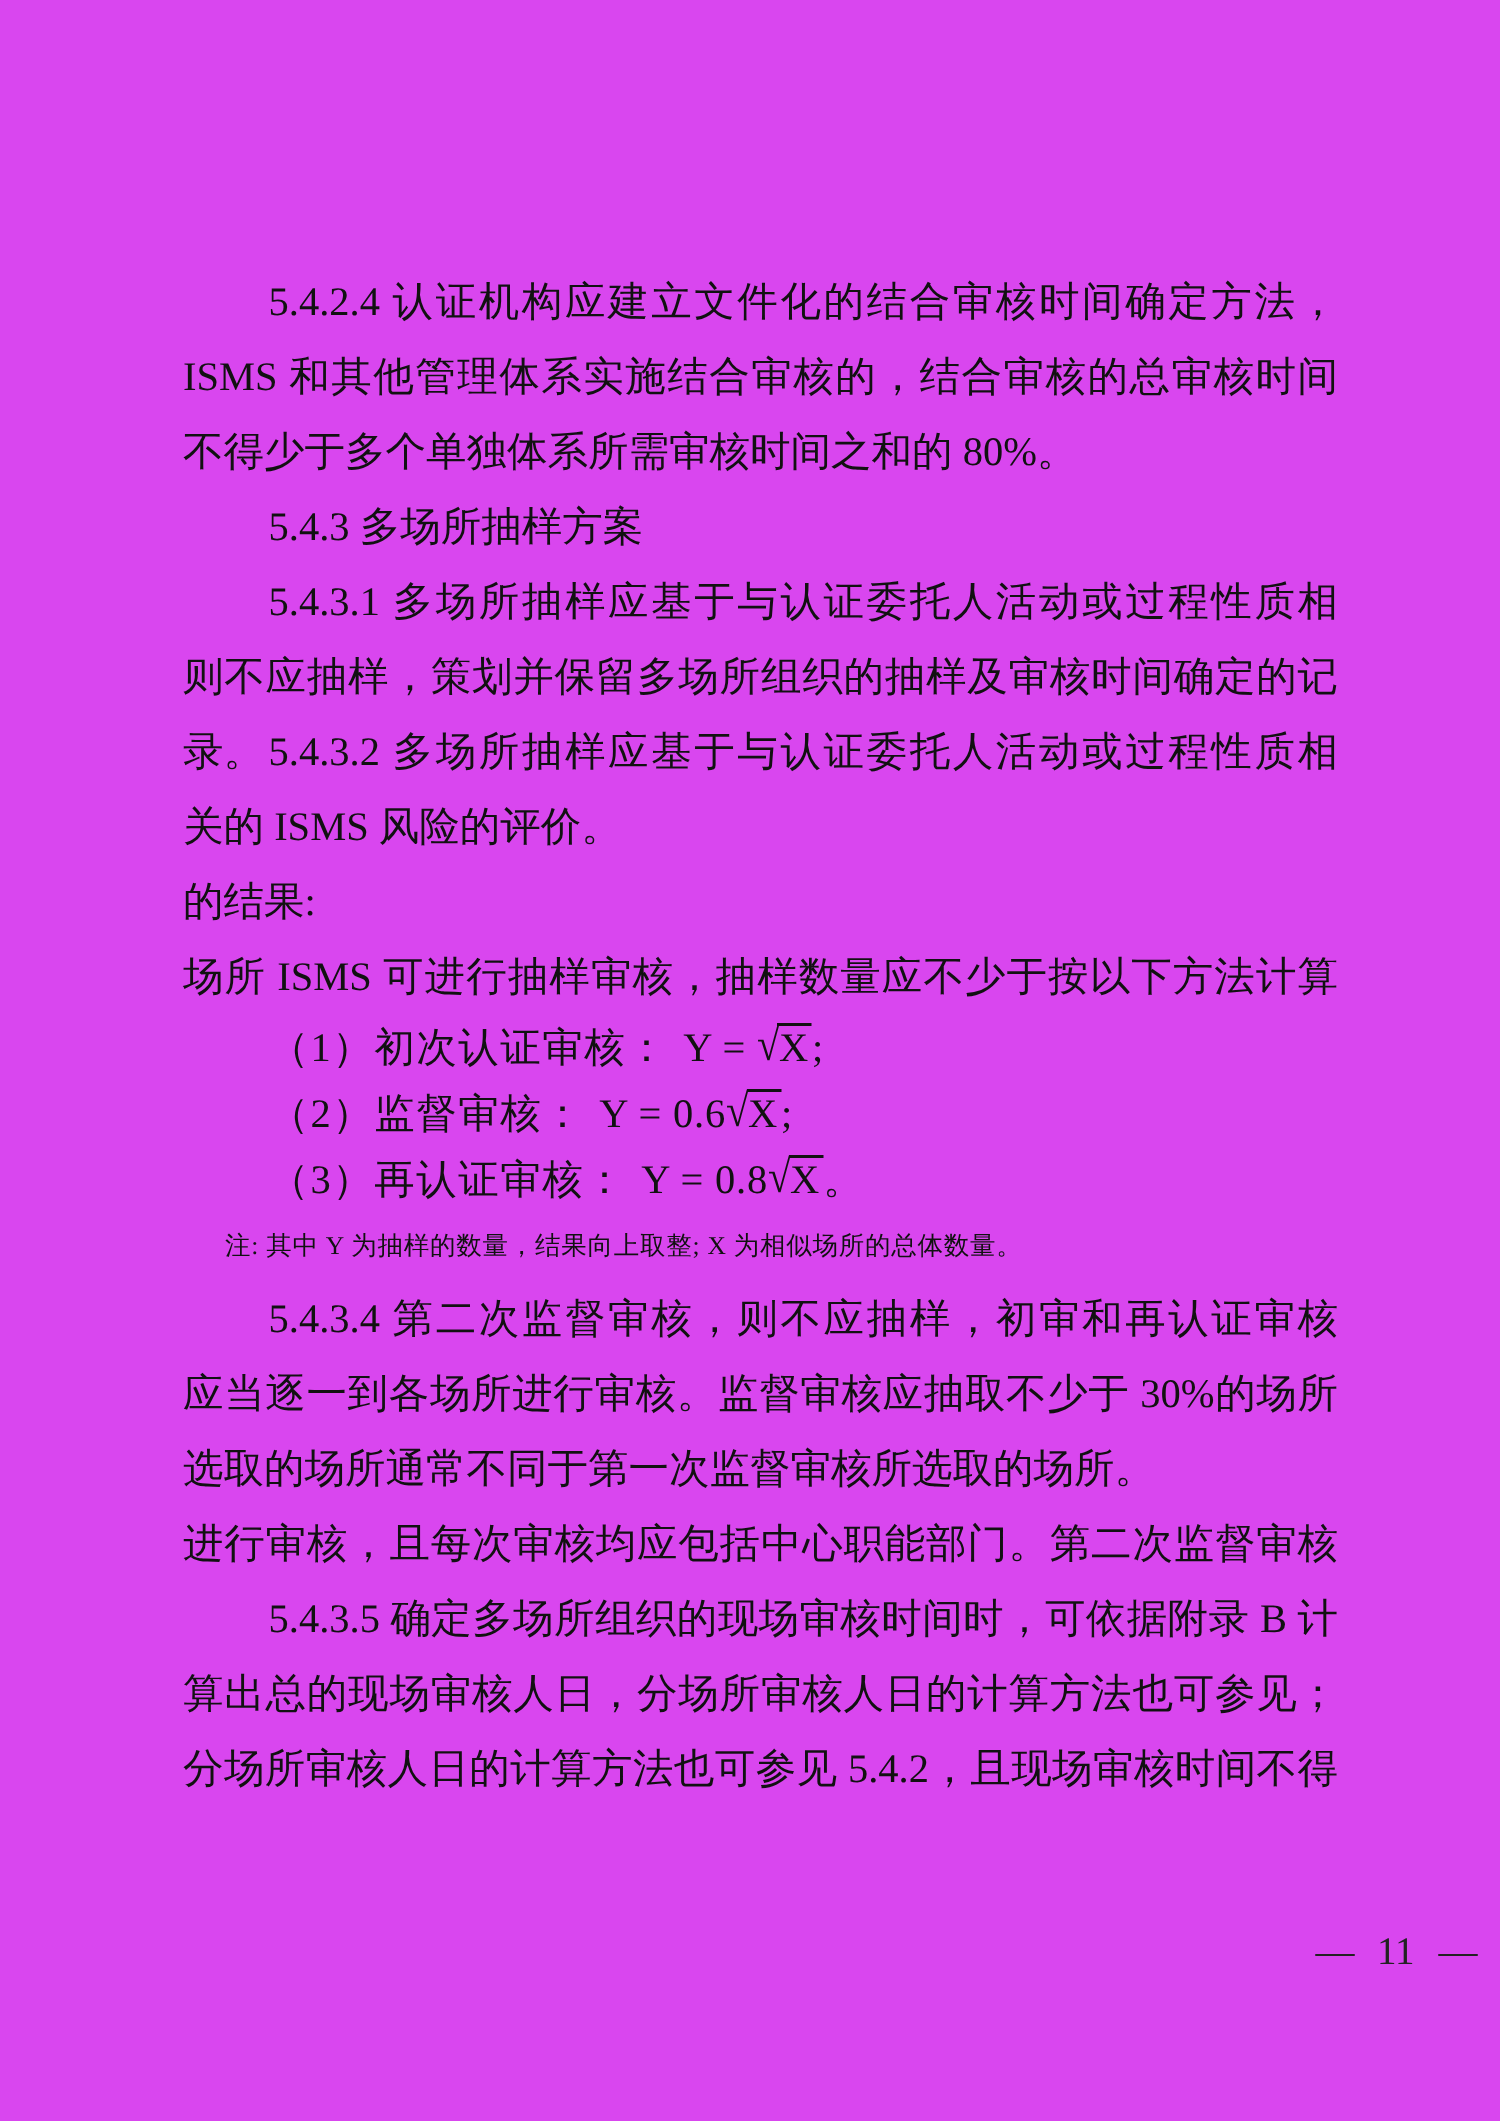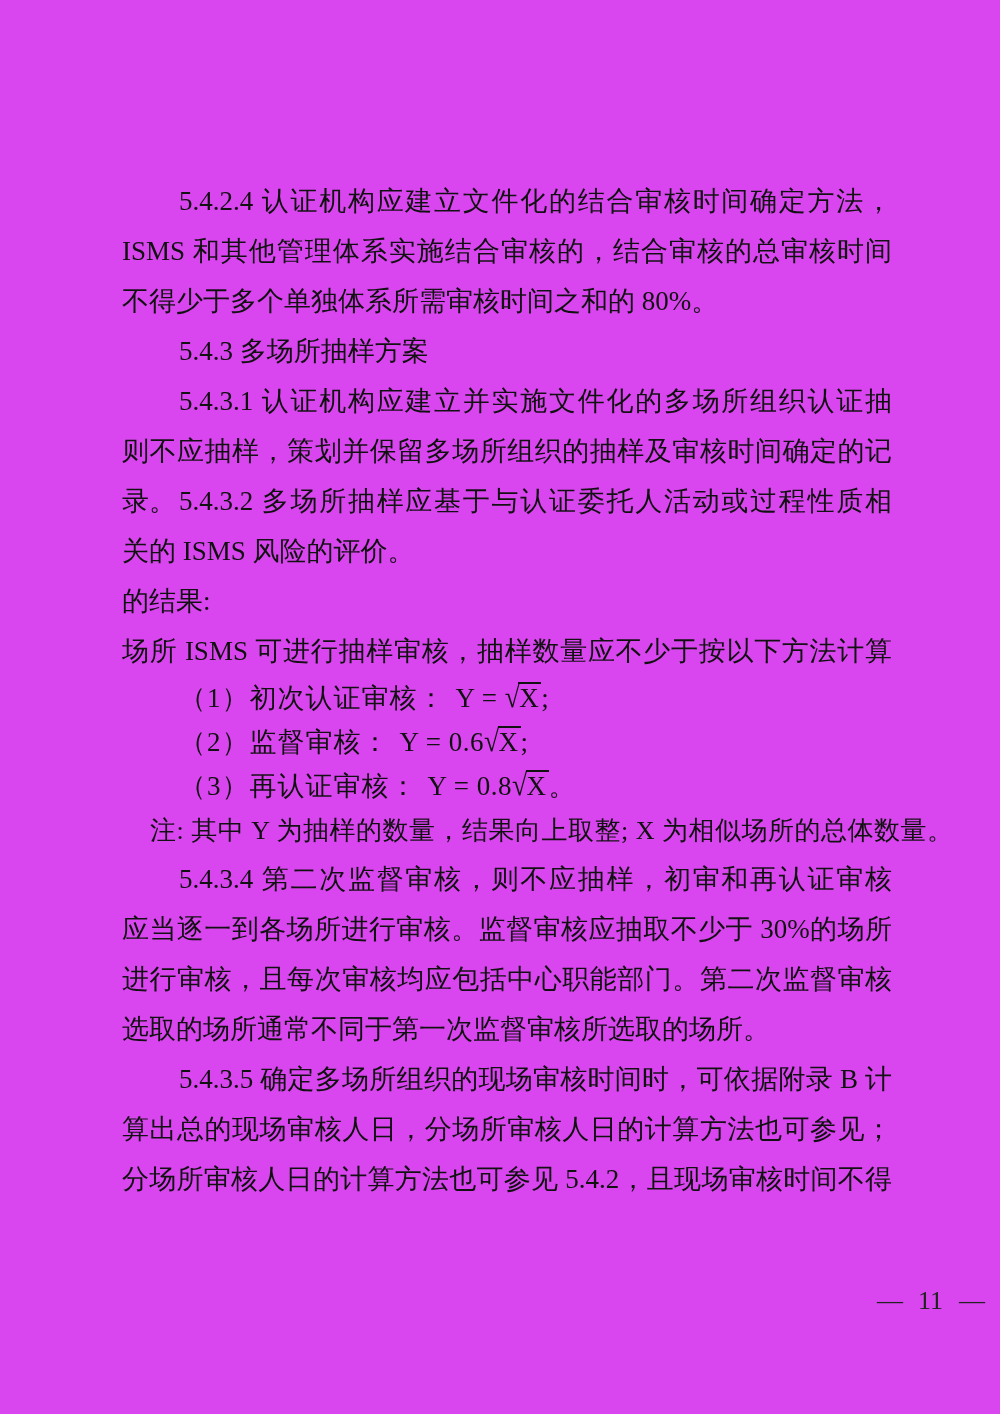--- a/index.html
+++ b/index.html
@@ -49,21 +49,21 @@
     transform: scaleY(1.12);
     transform-origin: 0 78%;
   }
   .vinc {
     display: inline-block;
     border-top: 2px solid #111;
     line-height: 1.05;
     padding: 0 2px 0 1px;
   }
   .note-line {
-    font-size: 26px;
+    font-size: 17px;
     line-height: 46px;
     height: 46px;
     padding-left: 28px;
     white-space: nowrap;
     letter-spacing: 0.5px;
   }
   .footer {
     position: absolute;
     left: 0;
     top: 1283px;
@@ -83,21 +83,21 @@
 
     <div class="para">
         <div class="line first">5.4.2.4 认证机构应建立文件化的结合审核时间确定方法，</div>
         <div class="line">ISMS 和其他管理体系实施结合审核的，结合审核的总审核时间</div>
         <div class="line last">不得少于多个单独体系所需审核时间之和的 80%。</div>
       </div>
     <div class="para">
         <div class="line first last">5.4.3 多场所抽样方案</div>
       </div>
     <div class="para">
-        <div class="line first">5.4.3.1 认证机构应建立并实施文件化的多场所组织认证抽</div>
+        <div class="line first">5.4.3.1 多场所抽样应基于与认证委托人活动或过程性质相</div>
         <div class="line last">则不应抽样，策划并保留多场所组织的抽样及审核时间确定的记录。</div>
       </div>
     <div class="para">
         <div class="line first">5.4.3.2 多场所抽样应基于与认证委托人活动或过程性质相</div>
         <div class="line last">关的 ISMS 风险的评价。</div>
       </div>
     <div class="para">
         <div class="line last">的结果:</div>
         <div class="line">场所 ISMS 可进行抽样审核，抽样数量应不少于按以下方法计算</div>
       </div>
@@ -112,22 +112,22 @@
       <div class="formula-row">
         <span class="f-text">（3）再认证审核：</span><span class="f-math"><span>Y = 0.8</span><span class="sqrt"><span class="rad">√</span><span class="vinc">X</span></span><span>。</span></span>
       </div>
     </div>
 
     <div class="note-line">注: 其中 Y 为抽样的数量，结果向上取整; X 为相似场所的总体数量。</div>
 
     <div class="para">
         <div class="line first">5.4.3.4 第二次监督审核，则不应抽样，初审和再认证审核</div>
         <div class="line">应当逐一到各场所进行审核。监督审核应抽取不少于 30%的场所</div>
+        <div class="line last">选取的场所通常不同于第一次监督审核所选取的场所。</div>
         <div class="line">进行审核，且每次审核均应包括中心职能部门。第二次监督审核</div>
-        <div class="line last">选取的场所通常不同于第一次监督审核所选取的场所。</div>
       </div>
     <div class="para">
         <div class="line first">5.4.3.5 确定多场所组织的现场审核时间时，可依据附录 B 计</div>
         <div class="line">算出总的现场审核人日，分场所审核人日的计算方法也可参见；</div>
         <div class="line">分场所审核人日的计算方法也可参见 5.4.2，且现场审核时间不得</div>
       </div>
 
   </div>
 
   <div class="footer">

